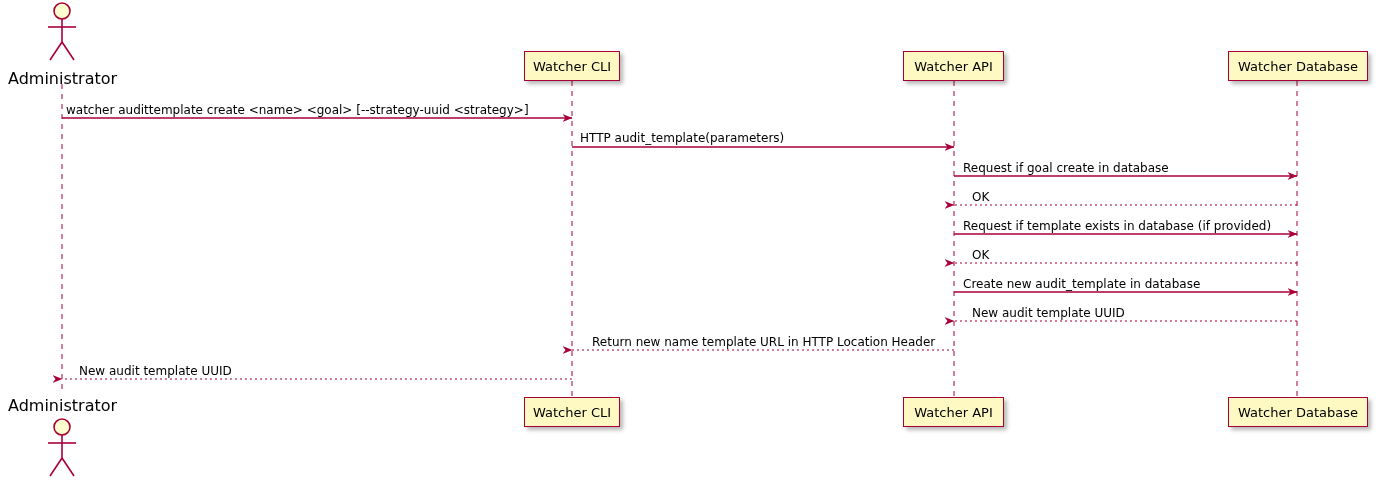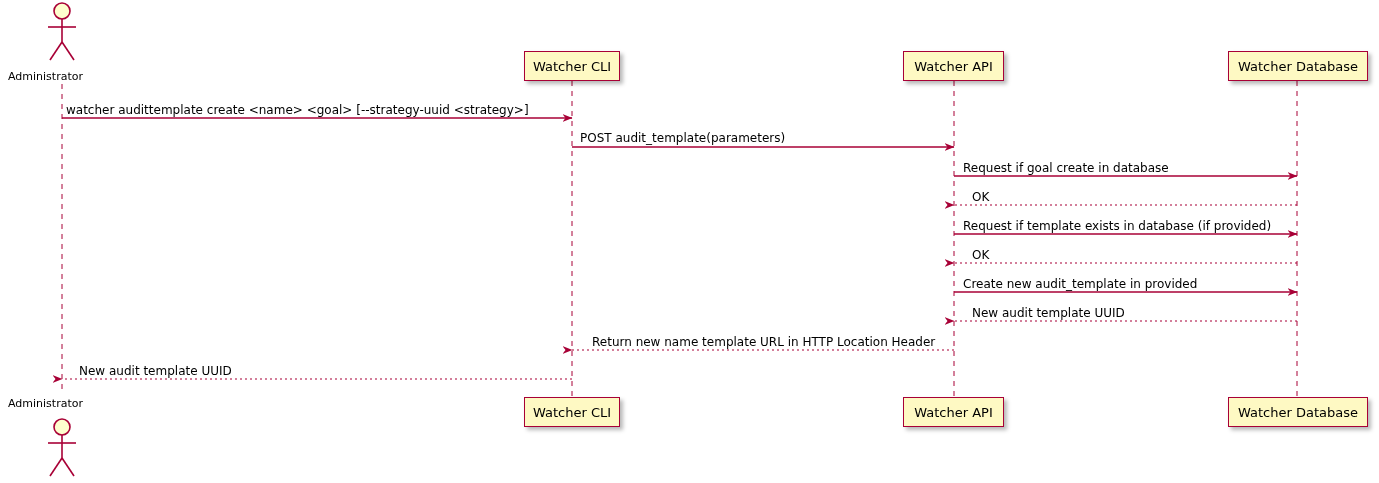--- a/index.html
+++ b/index.html
@@ -26,21 +26,21 @@
   }
   .lbl {
     position: absolute;
     font-family: "DejaVu Sans", sans-serif;
     font-size: 12.5px;
     color: #000000;
     white-space: nowrap;
     line-height: 1;
   }
   .actor-label {
-    font-size: 11px;
+    font-size: 16px;
     color: #000000;
   }
   .pbox {
     position: absolute;
     background: #fef9c3;
     border: 1.5px solid #A80036;
     box-shadow: 3px 3px 4px rgba(0,0,0,0.28);
     display: flex;
     align-items: center;
     justify-content: center;
@@ -113,24 +113,24 @@
 
   <div class="pbox" style="left:524px;top:397px;width:96px;height:30px;">Watcher CLI</div>
   <div class="pbox" style="left:903px;top:397px;width:101px;height:30px;">Watcher API</div>
   <div class="pbox" style="left:1228px;top:397px;width:140px;height:30px;">Watcher Database</div>
 
   <div class="lbl actor-label" style="left:8px;top:71px;">Administrator</div>
   <div class="lbl actor-label" style="left:8px;top:398px;">Administrator</div>
 
   <div class="layer" id="msg-labels">
       <div class="msg-label" style="left: 66px; top: 103px;">watcher audittemplate create &lt;name&gt; &lt;goal&gt; [--strategy-uuid &lt;strategy&gt;]</div>
-      <div class="msg-label" style="left: 580px; top: 131px;">POST audit_template(parameters)</div>
+      <div class="msg-label" style="left: 580px; top: 131px;">HTTP audit_template(parameters)</div>
       <div class="msg-label" style="left: 963px; top: 161px;">Request if goal create in database</div>
       <div class="msg-label" style="left: 972px; top: 190px;">OK</div>
       <div class="msg-label" style="left: 963px; top: 219px;">Request if template exists in database (if provided)</div>
       <div class="msg-label" style="left: 972px; top: 248px;">OK</div>
-      <div class="msg-label" style="left: 963px; top: 277px;">Create new audit_template in provided</div>
+      <div class="msg-label" style="left: 963px; top: 277px;">Create new audit_template in database</div>
       <div class="msg-label" style="left: 972px; top: 306px;">New audit template UUID</div>
       <div class="msg-label" style="left: 592px; top: 335px;">Return new name template URL in HTTP Location Header</div>
       <div class="msg-label" style="left: 79px; top: 364px;">New audit template UUID</div>
     </div>
 
 </div>
 
 </body></html>

